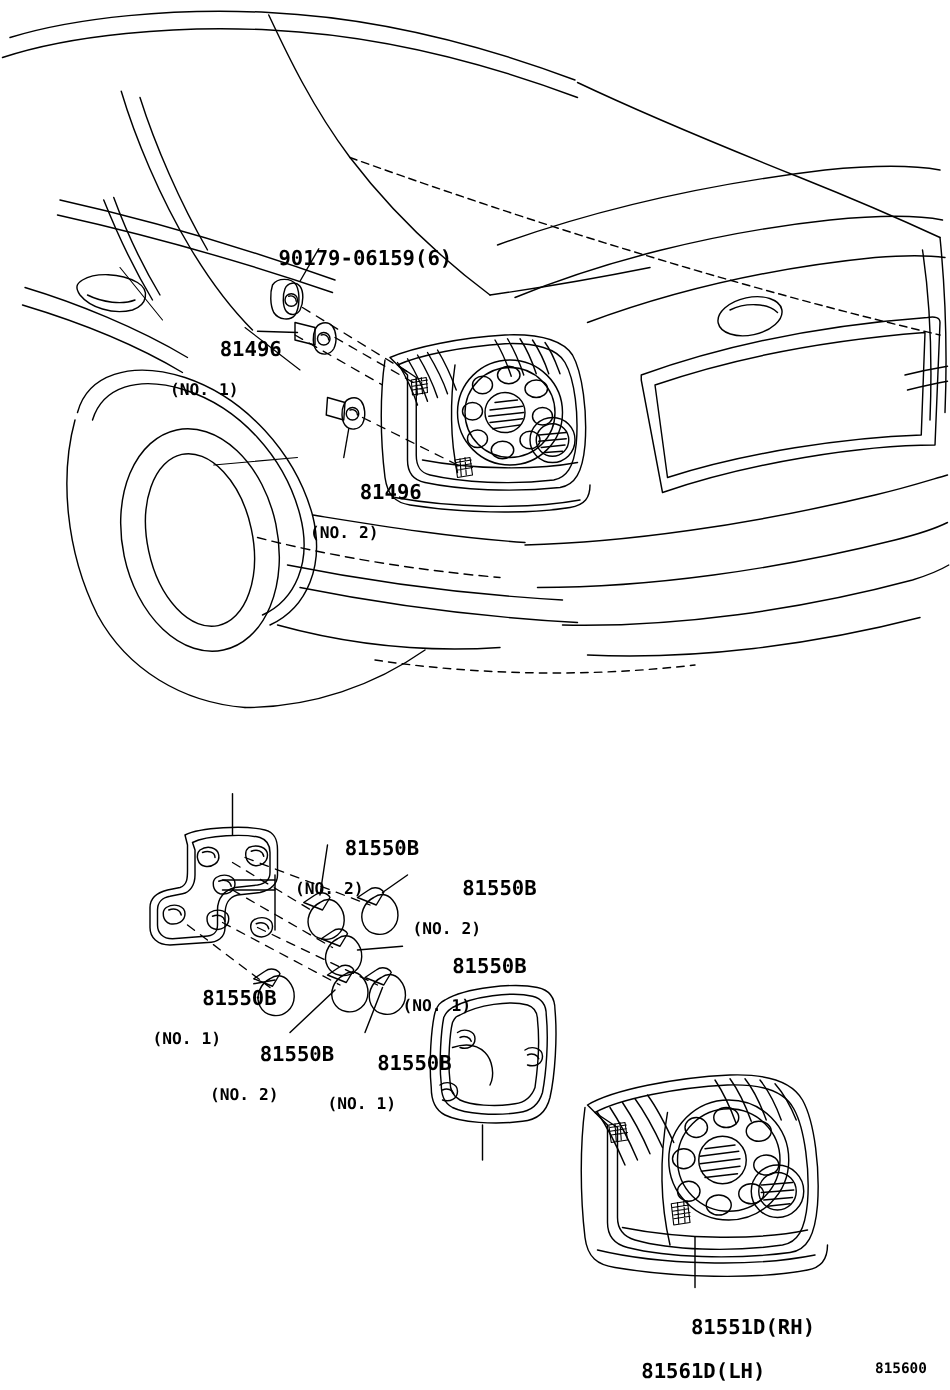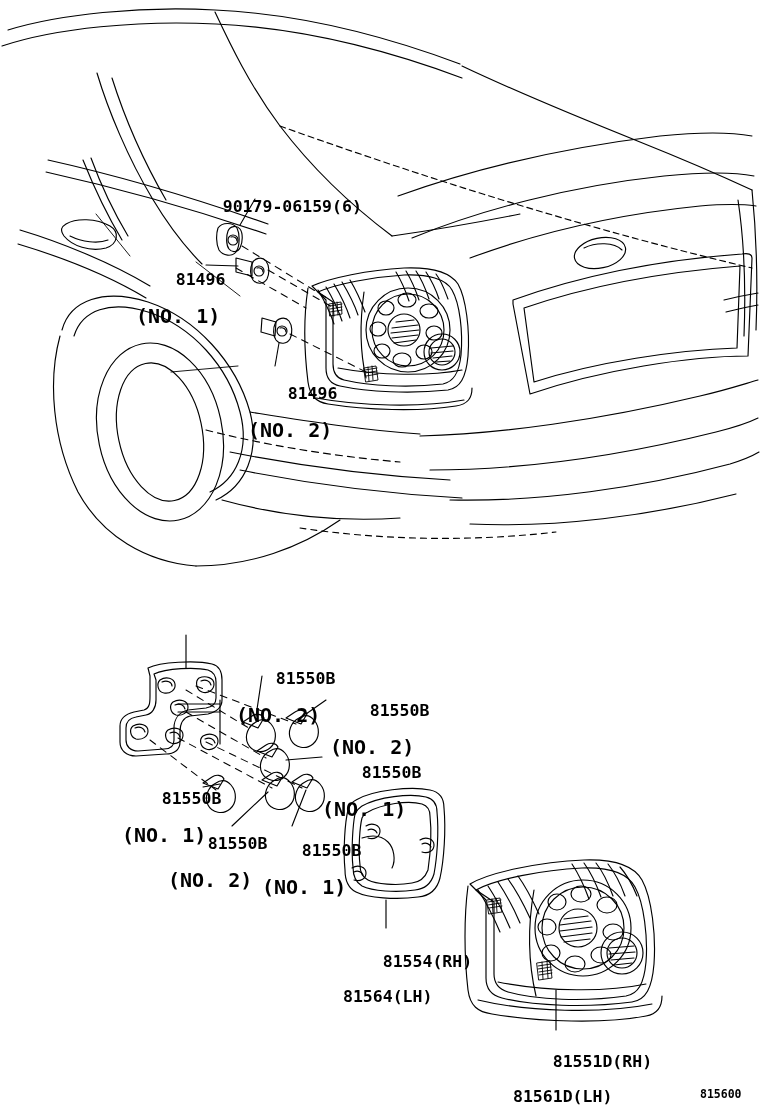--- a/index.html
+++ b/index.html
@@ -14,21 +14,21 @@
     position:absolute;
     font-family:"DejaVu Sans Mono","Liberation Mono",monospace;
     font-weight:bold;
     color:#000;
     white-space:pre;
     line-height:1.05;
     letter-spacing:0px;
   }
   .lbl .l2{display:block;}
   .lbl-lg{font-size:16.5px;}
-  .sub{font-weight:bold;font-size:20px;display:block;}
+  .sub{font-weight:bold;font-size:13px;display:block;}
   .diagnum{
     position:absolute;font-family:"DejaVu Sans Mono","Liberation Mono",monospace;
     font-size:11.5px;font-weight:bold;color:#000;letter-spacing:0px;
   }
 </style>
 </head>
 <body>
 
 <div id="sheet">
 
@@ -428,24 +428,20 @@
   <div class="lbl lbl-lg" style="left:168px;top:818px;">
     <span>81550B</span>
     <span class="sub">(NO. 2)</span>
   </div>
 
   <div class="lbl lbl-lg" style="left:262px;top:825px;">
     <span>81550B</span>
     <span class="sub">(NO. 1)</span>
   </div>
 
-  <div class="lbl lbl-lg" style="left:343px;top:936px;">
-    <span>81554(RH)</span>
-    <span class="l2">81564(LH)</span>
-  </div>
 
   <div class="lbl lbl-lg" style="left:513px;top:1036px;">
     <span>81551D(RH)</span>
     <span class="l2">81561D(LH)</span>
   </div>
 
   <div class="diagnum" style="left:700px;top:1087px;">815600</div>
 
 </div>
 

